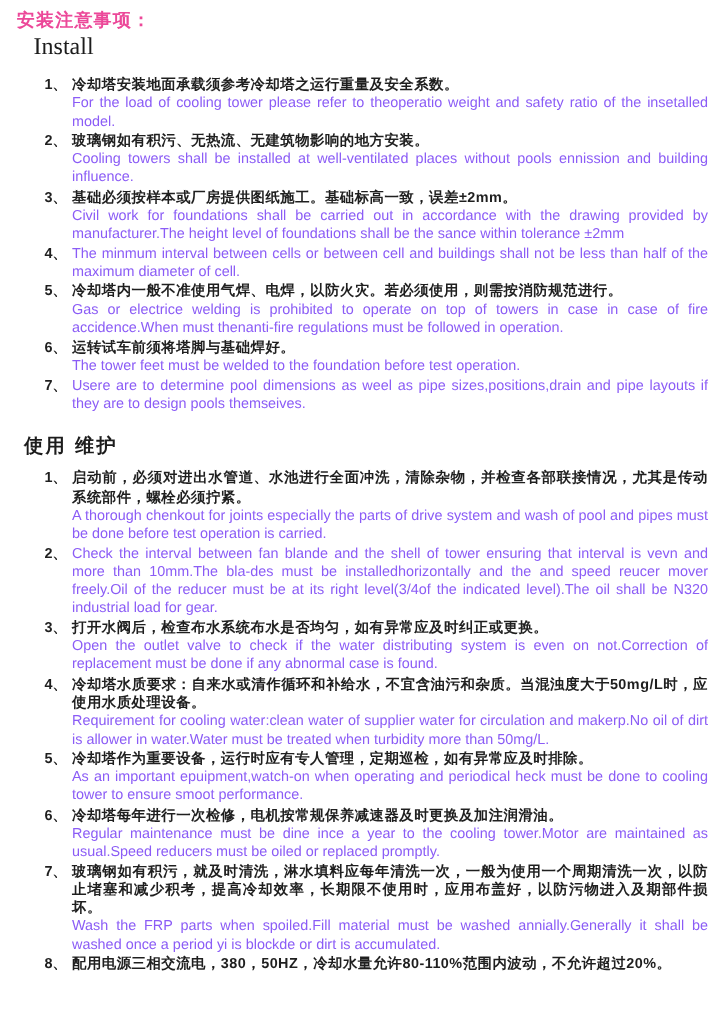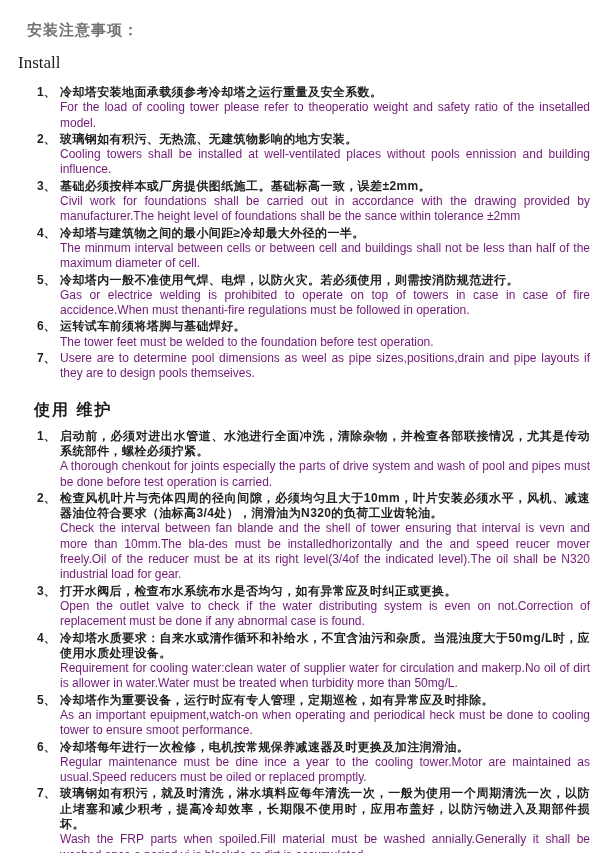--- a/index.html
+++ b/index.html
@@ -15,39 +15,39 @@
     font-family: "Liberation Sans", sans-serif;
     color: #222222;
     -webkit-font-smoothing: antialiased;
   }
   .doc {
     width: 576px;
   }
   .sec-title-cn {
     font-size: 15px;
     font-weight: bold;
-    color: #737373;
+    color: #ec4899;
     letter-spacing: 1px;
-    margin: 13px;
+    margin: 0;
   }
   .sec-title-en {
     font-family: "Liberation Serif", serif;
-    font-size: 17px;
+    font-size: 20px;
     color: #1c1c1c;
-    margin: 1px 0 0 4px;
+    margin: 1px 0 0 14px;
   }
   .sec-gap {
     height: 12px;
   }
   .sec2-title {
     font-size: 16px;
     font-weight: bold;
     color: #1c1c1c;
     letter-spacing: 2px;
-    margin: 18px 0 8px 20px;
+    margin: 18px 0 8px 6px;
   }
   .item {
     position: relative;
     padding-left: 46px;
     margin: 0 0 1px 0;
     font-size: 12px;
     line-height: 15.3px;
   }
   .item .num {
     position: absolute;
@@ -58,21 +58,21 @@
     white-space: nowrap;
   }
   .cn {
     font-weight: bold;
     color: #1f1f1f;
     text-align: justify;
     letter-spacing: 0.4px;
   }
   .en {
     font-weight: normal;
-    color: #701a75;
+    color: #8b5cf6;
     text-align: justify;
   }
 </style>
 </head>
 <body>
 
 <div class="doc">
 
   <h2 class="sec-title-cn">安装注意事项：</h2>
   <div class="sec-title-en">Install</div>
@@ -91,21 +91,20 @@
   </div>
 
   <div class="item">
     <span class="num">3、</span>
     <div class="cn">基础必须按样本或厂房提供图纸施工。基础标高一致，误差±2mm。</div>
     <div class="en">Civil work for foundations shall be carried out in accordance with the drawing provided by manufacturer.The height level of foundations shall be the sance within tolerance ±2mm</div>
   </div>
 
   <div class="item">
     <span class="num">4、</span>
-    <div class="cn">冷却塔与建筑物之间的最小间距≥冷却最大外径的一半。</div>
     <div class="en">The minmum interval between cells or between cell and buildings shall not be less than half of the maximum diameter of cell.</div>
   </div>
 
   <div class="item">
     <span class="num">5、</span>
     <div class="cn">冷却塔内一般不准使用气焊、电焊，以防火灾。若必须使用，则需按消防规范进行。</div>
     <div class="en">Gas or electrice welding is prohibited to operate on top of towers in case in case of fire accidence.When must thenanti-fire regulations must be followed in operation.</div>
   </div>
 
   <div class="item">
@@ -122,21 +121,20 @@
   <h2 class="sec2-title">使用 维护</h2>
 
   <div class="item">
     <span class="num">1、</span>
     <div class="cn">启动前，必须对进出水管道、水池进行全面冲洗，清除杂物，并检查各部联接情况，尤其是传动系统部件，螺栓必须拧紧。</div>
     <div class="en">A thorough chenkout for joints especially the parts of drive system and wash of pool and pipes must be done before test operation is carried.</div>
   </div>
 
   <div class="item">
     <span class="num">2、</span>
-    <div class="cn">检查风机叶片与壳体四周的径向间隙，必须均匀且大于10mm，叶片安装必须水平，风机、减速器油位符合要求（油标高3/4处），润滑油为N320的负荷工业齿轮油。</div>
     <div class="en">Check the interval between fan blande and the shell of tower ensuring that interval is vevn and more than 10mm.The bla-des must be installedhorizontally and the and speed reucer mover freely.Oil of the reducer must be at its right level(3/4of the indicated level).The oil shall be N320 industrial load for gear.</div>
   </div>
 
   <div class="item">
     <span class="num">3、</span>
     <div class="cn">打开水阀后，检查布水系统布水是否均匀，如有异常应及时纠正或更换。</div>
     <div class="en">Open the outlet valve to check if the water distributing system is even on not.Correction of replacement must be done if any abnormal case is found.</div>
   </div>
 
   <div class="item">

